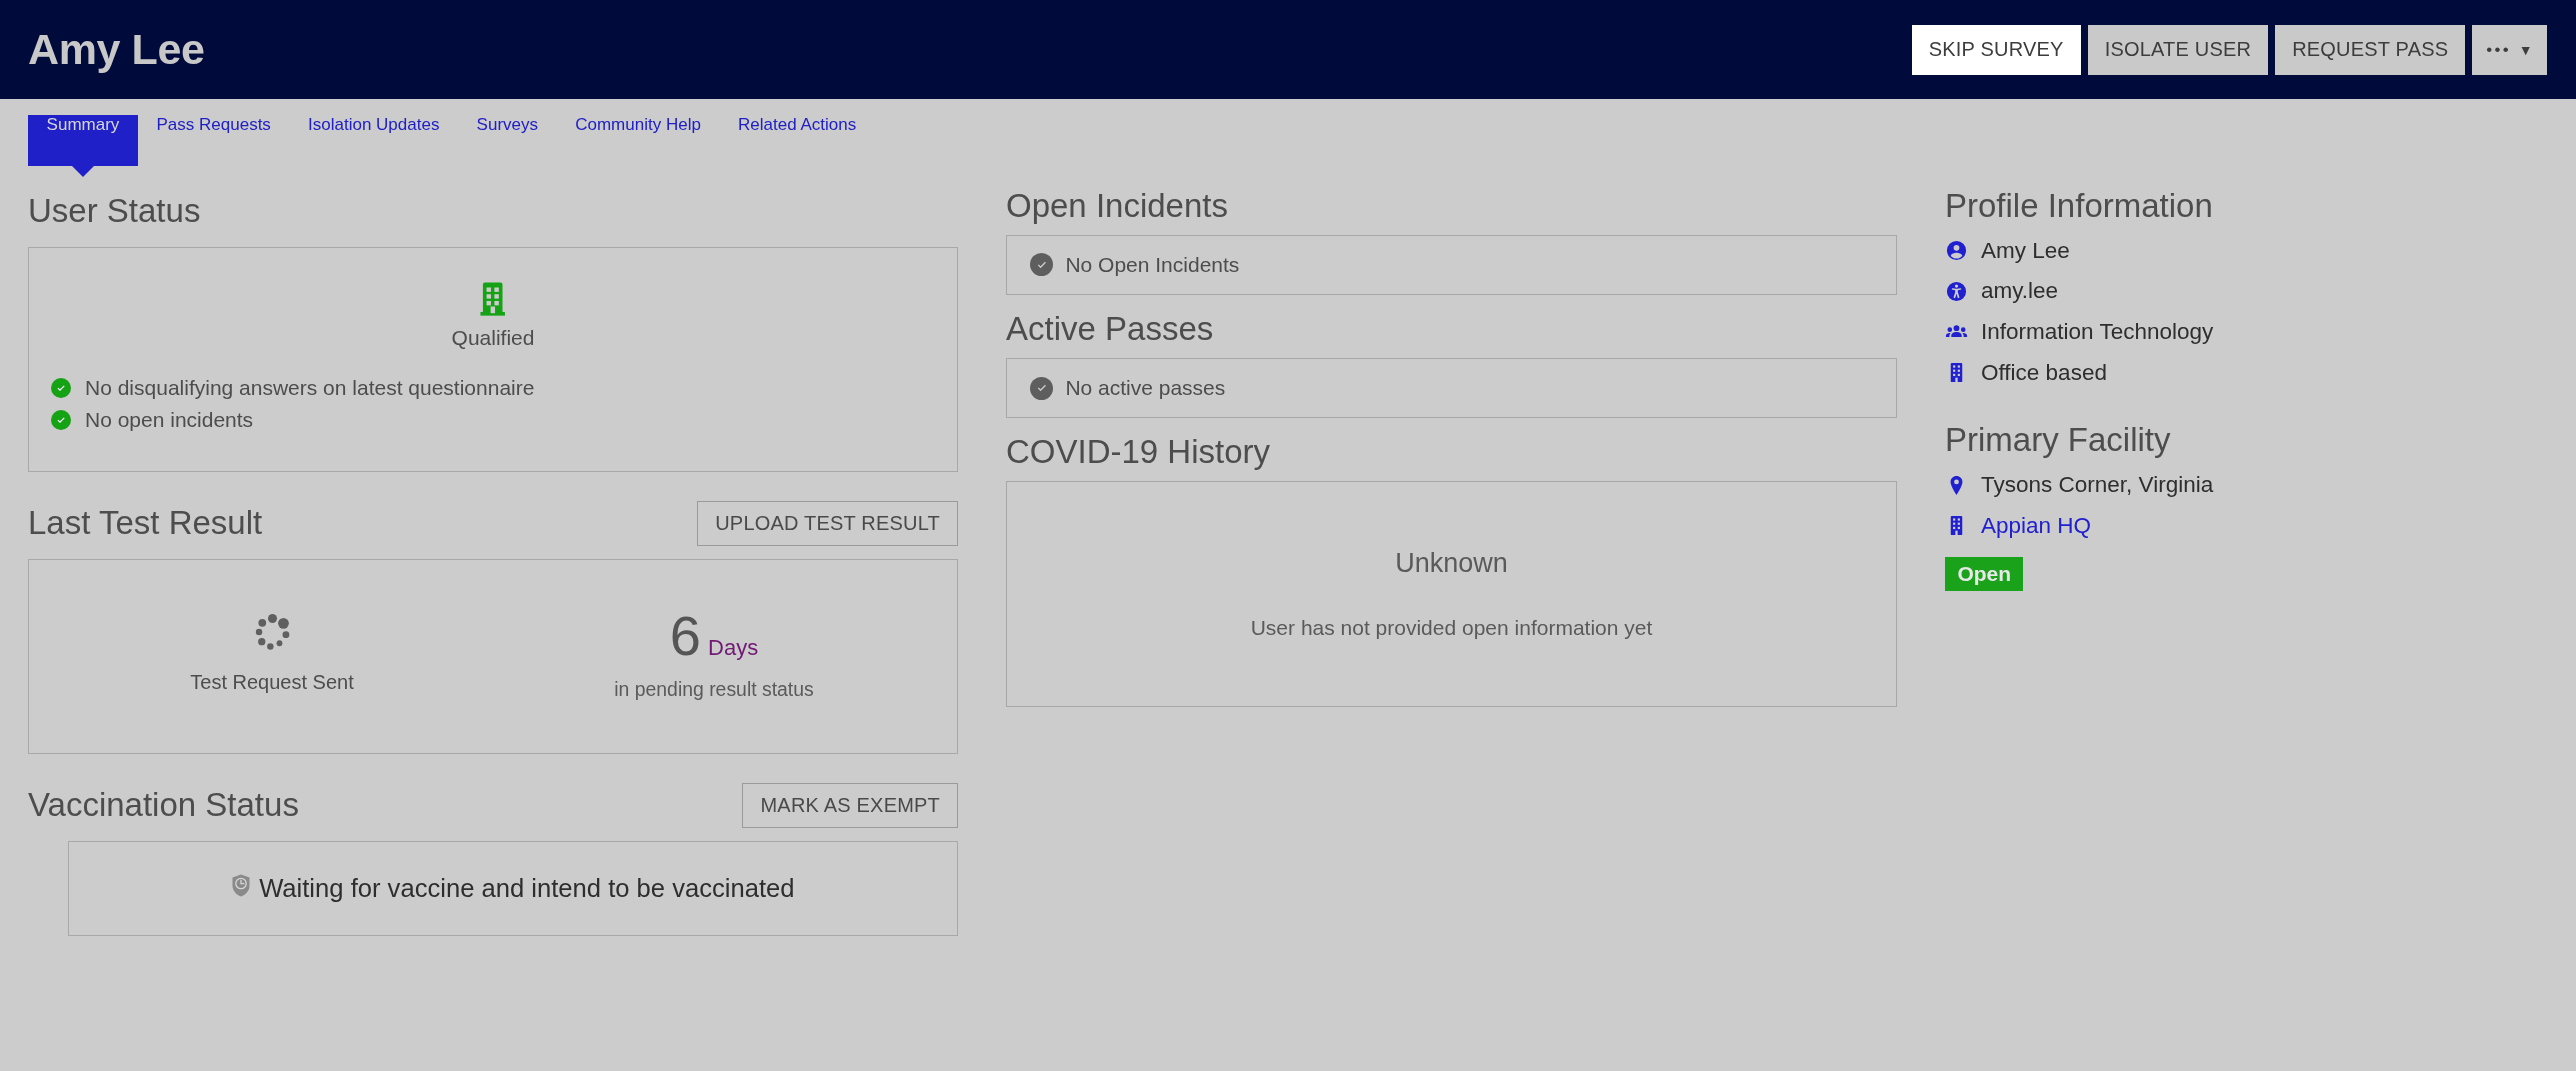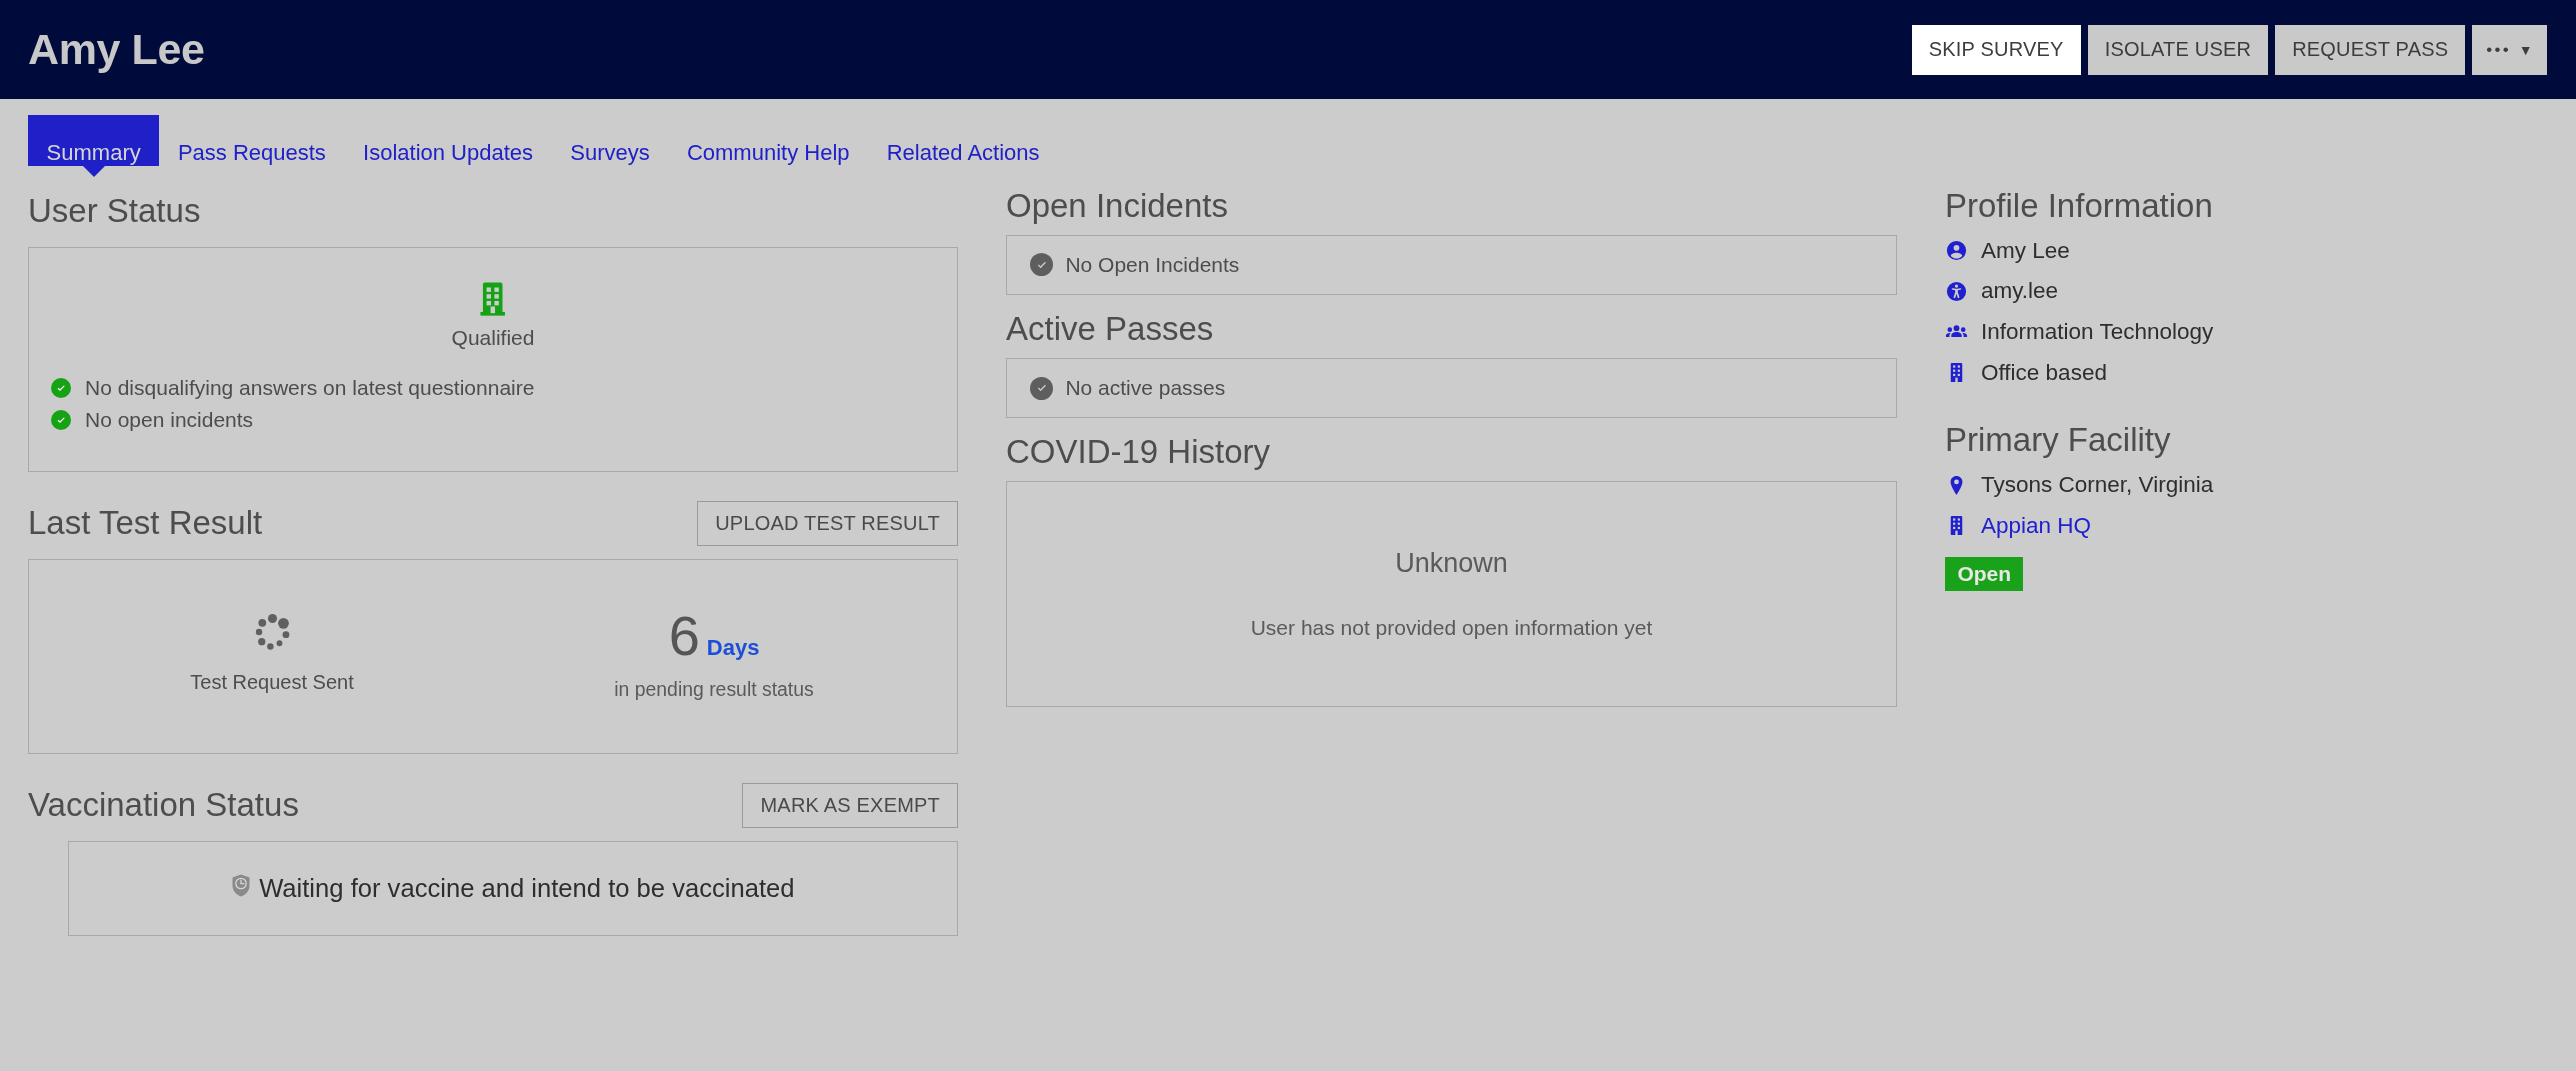--- a/index.html
+++ b/index.html
@@ -48,23 +48,23 @@
   
   .tabbar {
     height: 51px;
     display: flex;
     align-items: stretch;
     padding-left: 28px;
     gap: 0;
     margin-top: 15.5px;
   }
   .tab {
-    display: flex; align-items: flex-end;
+    display: flex; align-items: flex-start;
     padding: 0 18.6px;
-    font-size: 22px;
+    font-size: 17px;
     color: #2020c8;
     cursor: pointer;
     position: relative;
     white-space: nowrap;
   }
   .tab.active {
     background: #2020c8;
     color: #d6d6d6;
   }
   .tab.active::after {
@@ -142,21 +142,21 @@
   }
   .check-gray svg { width: 14px; height: 14px; }
 
   
   .test-card { padding: 31px 22px; min-height: 195px; display: flex; align-items: center; }
   .test-inner { display: flex; width: 100%; }
   .test-half { flex: 1; display: flex; flex-direction: column; align-items: center; justify-content: flex-start; }
   .test-half-label { font-size: 20px; color: #4d4d4d; margin-top: 14px; }
   .days-row { display: flex; align-items: baseline; gap: 7px; }
   .days-num { font-size: 56px; color: #555555; line-height: 0.9; font-weight: 300; }
-  .days-unit { font-size: 22px; color: #1d4ed8; font-weight: bold; }
+  .days-unit { font-size: 22px; color: #701a75; font-weight: normal; }
   .days-sub { font-size: 19.4px; color: #5a5a5a; margin-top: 17px; }
 
   
   .vax-card { padding: 31px 22px; min-height: 93px; display: flex; align-items: center; justify-content: center; margin-left: 40px; }
   .vax-row { display: flex; align-items: center; gap: 7.7px; font-size: 25.6px; color: #2e2e2e; }
 
   
   .strip-card {
     border: 0.8px solid #a8a8a8;
     margin-top: 11px;

